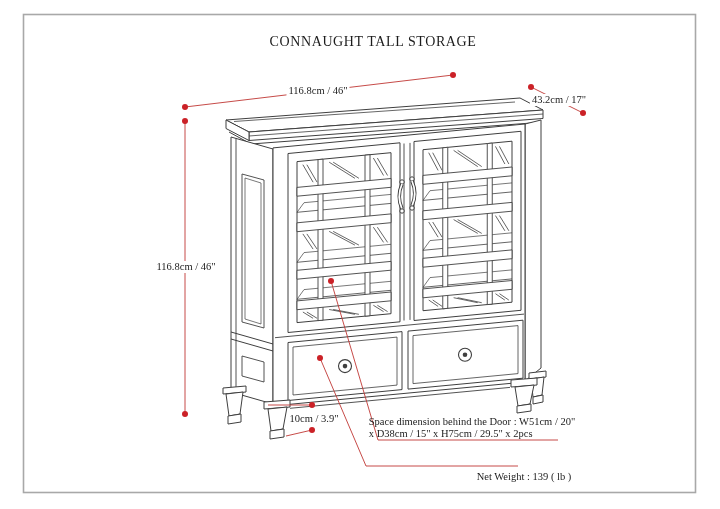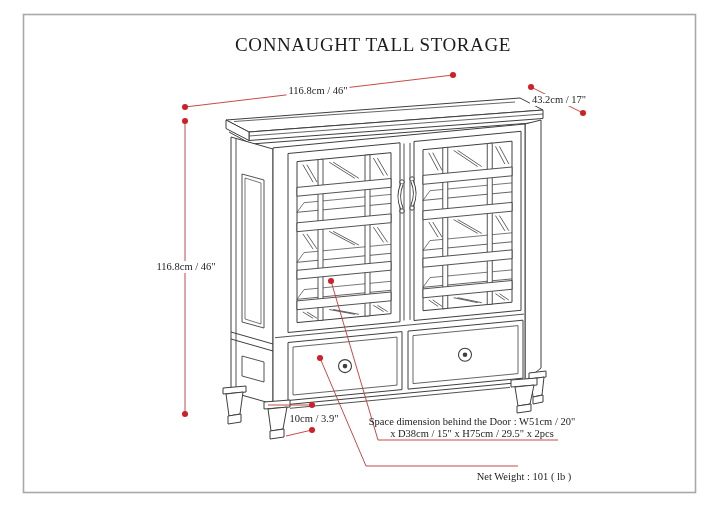--- a/index.html
+++ b/index.html
@@ -2,22 +2,22 @@
 <html><head>
 <meta charset="utf-8">
 <style>
   html,body{margin:0;padding:0;background:#fff;}
   #stage{position:relative;width:720px;height:509px;background:#fff;overflow:hidden;
          font-family:"Liberation Serif","DejaVu Serif",serif;color:#1c1c1c;}
   #stage svg{position:absolute;left:0;top:0;}
   .lbl{position:absolute;white-space:nowrap;background:#fff;padding:0 2px;
        font-size:10.5px;line-height:12px;transform:translate(-50%,-50%);}
   .title{position:absolute;left:373px;top:34px;transform:translateX(-50%);
-         font-size:19px;letter-spacing:.6px;white-space:nowrap;}
-  .block{position:absolute;text-align:center;font-size:10.5px;line-height:11.5px;
+         font-size:14px;letter-spacing:.6px;white-space:nowrap;}
+  .block{position:absolute;font-size:10.5px;line-height:11.5px;
          transform:translateX(-50%);white-space:nowrap;}
   .nw{position:absolute;font-size:10.5px;white-space:nowrap;transform:translateX(-50%);}
 </style>
 </head>
 <body>
 
 <div id="stage">
 
   <svg width="720" height="509" viewBox="0 0 720 509">
     <rect id="frame" x="23.5" y="14.5" width="672" height="478" fill="none" stroke="#a8a8a8" stroke-width="1.6"></rect>
@@ -170,14 +170,14 @@
   <div class="lbl" style="left:559px;top:100px">43.2cm / 17"</div>
   <div class="lbl" style="left:186px;top:267px">116.8cm / 46"</div>
   <div class="lbl" style="left:314px;top:419px">10cm / 3.9"</div>
 
   <div class="block" style="left:472px;top:416px">
     <div>Space dimension behind the Door  : W51cm / 20"</div>
     <div>x D38cm / 15" x H75cm / 29.5" x 2pcs</div>
   </div>
 
 
-  <div class="nw" style="left:524px;top:471px">Net Weight : 101 ( lb )</div>
+  <div class="nw" style="left:524px;top:471px">Net Weight : 139 ( lb )</div>
 </div>
 
 </body></html>

